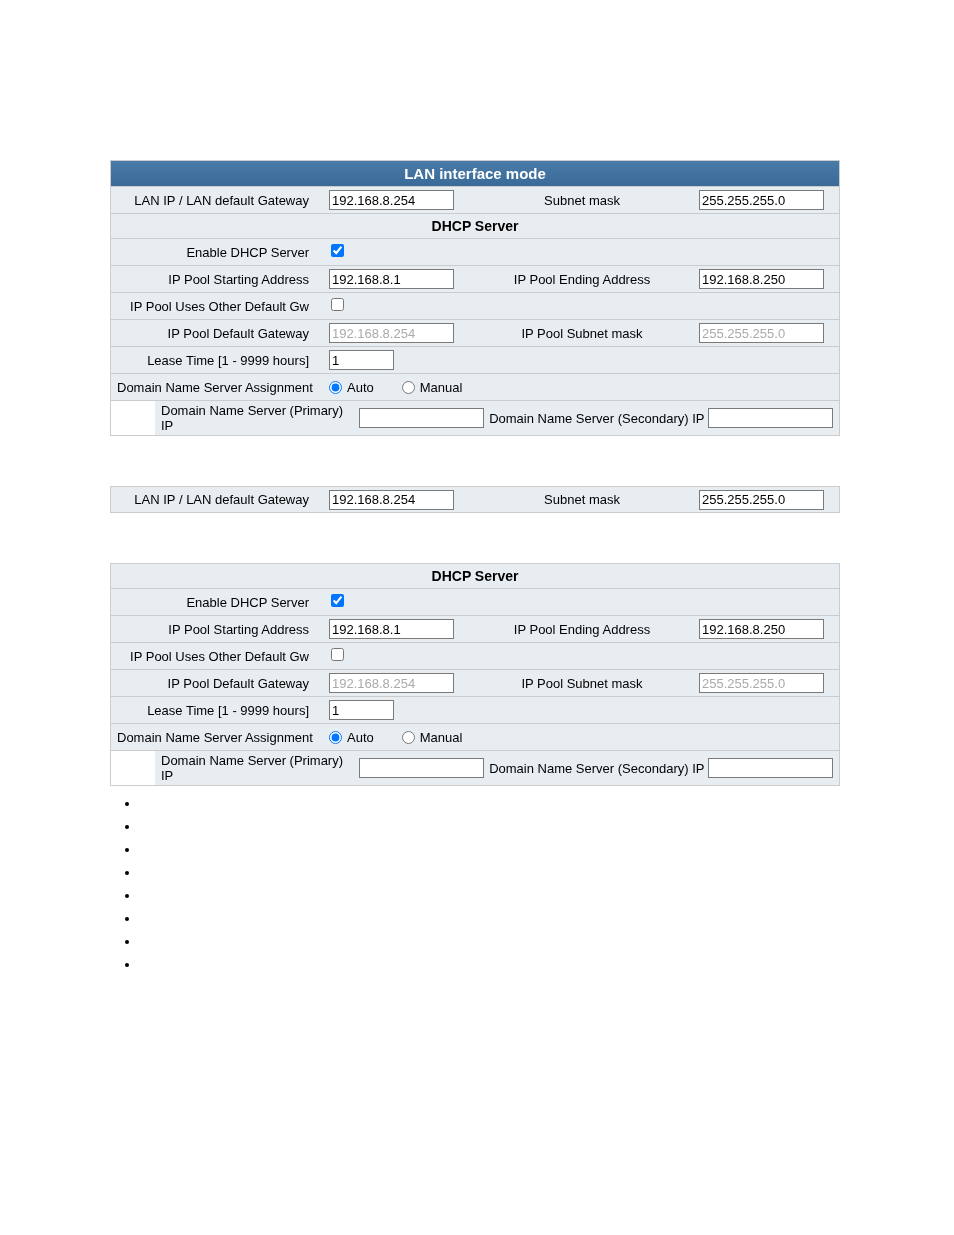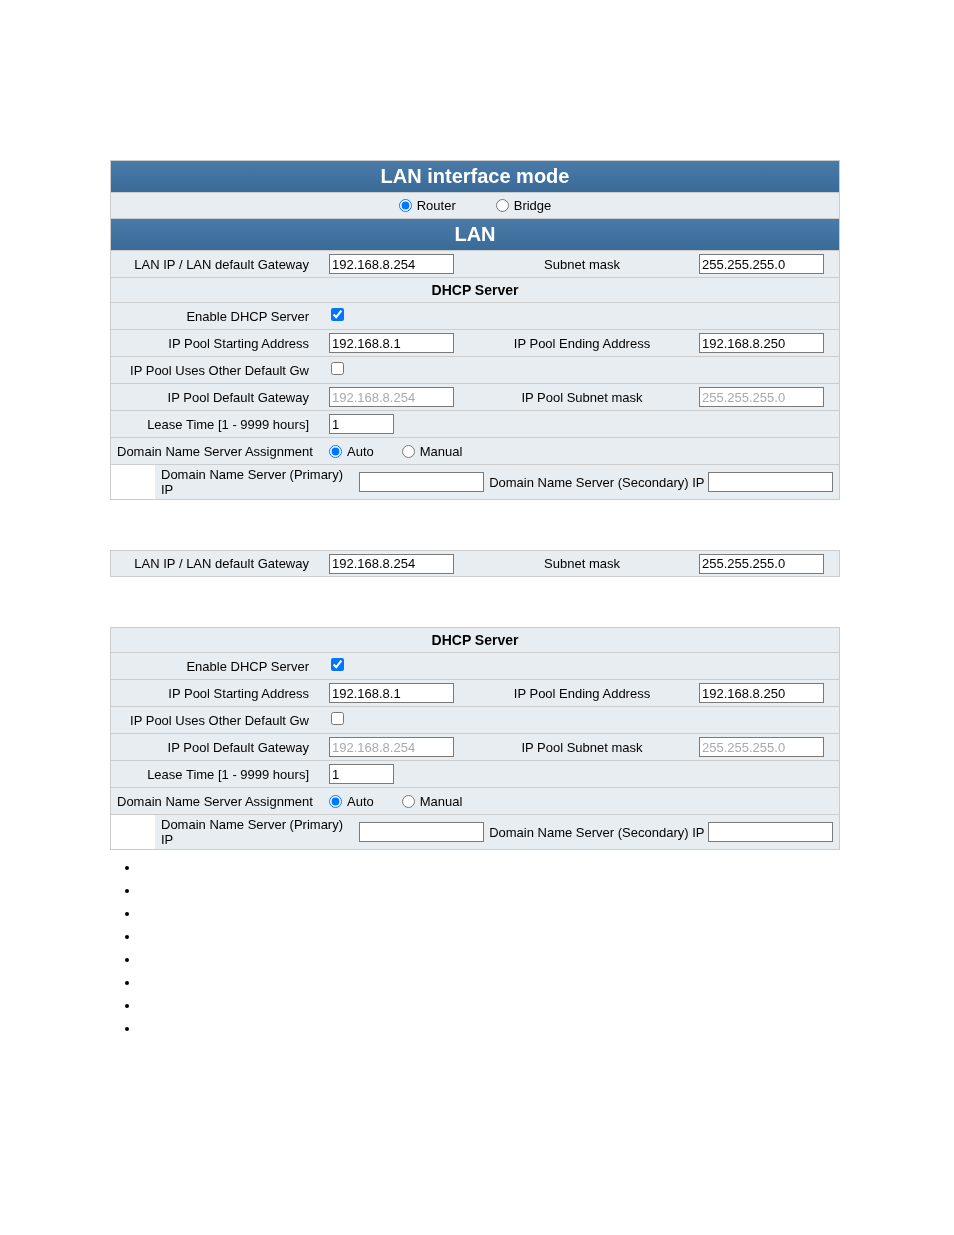--- a/index.html
+++ b/index.html
@@ -15,21 +15,21 @@
       width: 730px;
       border: 1px solid #cccccc;
       margin-bottom: 50px;
     }
     .header-dark {
       background: linear-gradient(to bottom, #4a7ba8, #3a6a97);
       color: #fff;
       font-weight: bold;
       text-align: center;
       padding: 4px 0;
-      font-size: 20px;
+      font-size: 15px;
       border-bottom: 1px solid #cccccc;
     }
     .header-light {
       background: #e8edf1;
       color: #000;
       font-weight: bold;
       text-align: center;
       padding: 4px 0;
       font-size: 14px;
       border-bottom: 1px solid #cccccc;
@@ -128,32 +128,21 @@
       color: #000;
     }
   </style>
 </head>
 <body>
 
 <div class="panel">
 
   <div class="header-dark">LAN interface mode</div>
 
-  <div class="mode-row">
-    <label>
-      <input type="radio" name="mode1" checked="" style="">
-      <span>Router</span>
-    </label>
-    <label>
-      <input type="radio" name="mode1" style="">
-      <span>Bridge</span>
-    </label>
-  </div>
-
-  <div class="header-dark">LAN</div>
+
 
   <div class="row">
     <div class="cell-label-left">LAN IP / LAN default Gateway</div>
     <div class="cell-input-left">
       <input type="text" value="192.168.8.254" style="">
     </div>
     <div class="cell-label-right">Subnet mask</div>
     <div class="cell-input-right">
       <input type="text" value="255.255.255.0" style="">
     </div>

